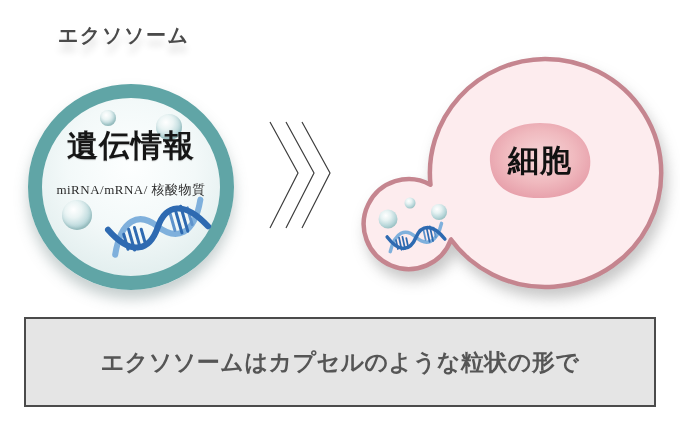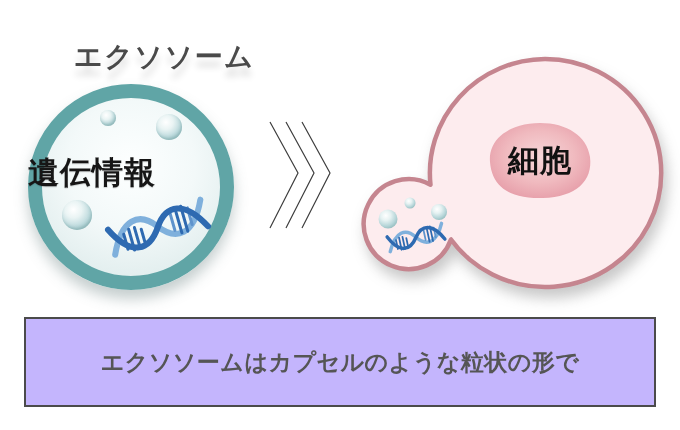--- a/index.html
+++ b/index.html
@@ -2,42 +2,42 @@
 <html><head>
 <meta charset="utf-8">
 <style>
   html,body{margin:0;padding:0;background:#ffffff;}
   .stage{
     position:relative;width:680px;height:430px;background:#ffffff;overflow:hidden;
     font-family:"Liberation Sans","DejaVu Sans",sans-serif;
   }
   
   .title{
-    position:absolute;left:58px;top:22px;margin:16px;
-    font-size:28px;font-weight:bold;color:#4a4a4a;letter-spacing:1.5px;
+    position:absolute;left:58px;top:22px;margin:0;
+    font-size:20px;font-weight:bold;color:#4a4a4a;letter-spacing:1.5px;
     text-shadow:0 9px 7px rgba(0,0,0,0.16);
   }
   
   .exosome{position:absolute;left:28px;top:84px;width:206px;height:206px;}
   .ring{
     position:absolute;inset:0;border-radius:50%;
     border:14px solid #60a5a6;box-sizing:border-box;
     background:radial-gradient(circle at 50% 38%, #fdffff 0%, #f3f9f9 45%, #e2eeee 80%, #d2e3e4 100%);
     box-shadow:0 9px 14px rgba(90,115,115,0.35);
   }
   .bubble{
     position:absolute;border-radius:50%;
     background:radial-gradient(circle at 38% 32%, #ffffff 0%, #eaf4f4 30%, #bddadd 62%, #8fb9bb 100%);
     box-shadow:inset -1px -2px 3px rgba(90,140,140,0.35);
   }
   .b1{left:72px;top:26px;width:16px;height:16px;}
   .b2{left:128px;top:30px;width:26px;height:26px;}
   .b3{left:34px;top:116px;width:30px;height:30px;}
   .gene-label{
-    position:absolute;left:0;right:0;top:73px;
+    position:absolute;left:0;right:0;top:46px;text-align:center;
     font-family:"Liberation Serif","DejaVu Serif",serif;
     font-size:31px;line-height:32px;font-weight:600;color:#161616;letter-spacing:1px;
     text-shadow:0 1px 1px rgba(0,0,0,0.15);
   }
   .gene-sublabel{
     position:absolute;left:0;right:0;top:97px;text-align:center;
     font-family:"Liberation Serif","DejaVu Serif",serif;
     font-size:13px;color:#2b2b2b;letter-spacing:0.5px;
   }
   .dna-left{position:absolute;left:78px;top:118px;width:104px;height:52px;transform:rotate(-16deg);}
@@ -51,21 +51,21 @@
   }
   .cell-body{fill:#fdecee;stroke:#c5858f;stroke-width:4.5;stroke-linejoin:round;}
   .nucleus{fill:url(#nucGrad);}
   .cell-text{
     font-family:"Liberation Serif","DejaVu Serif",serif;
     font-size:31px;font-weight:600;fill:#111111;letter-spacing:1px;
   }
   
   .caption{
     position:absolute;left:24px;top:317px;width:632px;height:90px;box-sizing:border-box;
-    border:2px solid #4b4b4b;background:#c4b5fd;
+    border:2px solid #4b4b4b;background:#e5e5e5;
     display:flex;flex-direction:column;justify-content:center;align-items:center;
   }
   .caption div{
     font-size:23px;line-height:34px;font-weight:bold;color:#555555;letter-spacing:0.5px;
     text-align:center;white-space:nowrap;
   }
   .defs-svg{position:absolute;width:0;height:0;}
   .dna-strand-light{fill:none;stroke:#7fb0dc;stroke-width:7;stroke-linecap:round;}
   .dna-strand-dark{fill:none;stroke:#2e6ab1;stroke-width:7;stroke-linecap:round;}
   .dna-rung{stroke:#2e6ab1;stroke-width:3.5;stroke-linecap:round;}
@@ -105,20 +105,21 @@
   </svg>
 
   <h1 class="title">エクソソーム</h1>
 
   <div class="exosome">
     <div class="ring"></div>
     <span class="bubble b1"></span>
     <span class="bubble b2"></span>
     <span class="bubble b3"></span>
     <div class="gene-label">遺伝情報</div>
+    <div class="gene-sublabel">miRNA/mRNA/ 核酸物質</div>
     <svg class="dna-left" viewBox="0 0 120 60">
       <use href="#dnaHelix"></use>
     </svg>
   </div>
 
   <svg class="chevrons" viewBox="0 0 100 118">
     <polyline points="8,6 36,57 8,112"></polyline>
     <polyline points="24,6 52,57 24,112"></polyline>
     <polyline points="40,6 68,57 40,112"></polyline>
   </svg>

